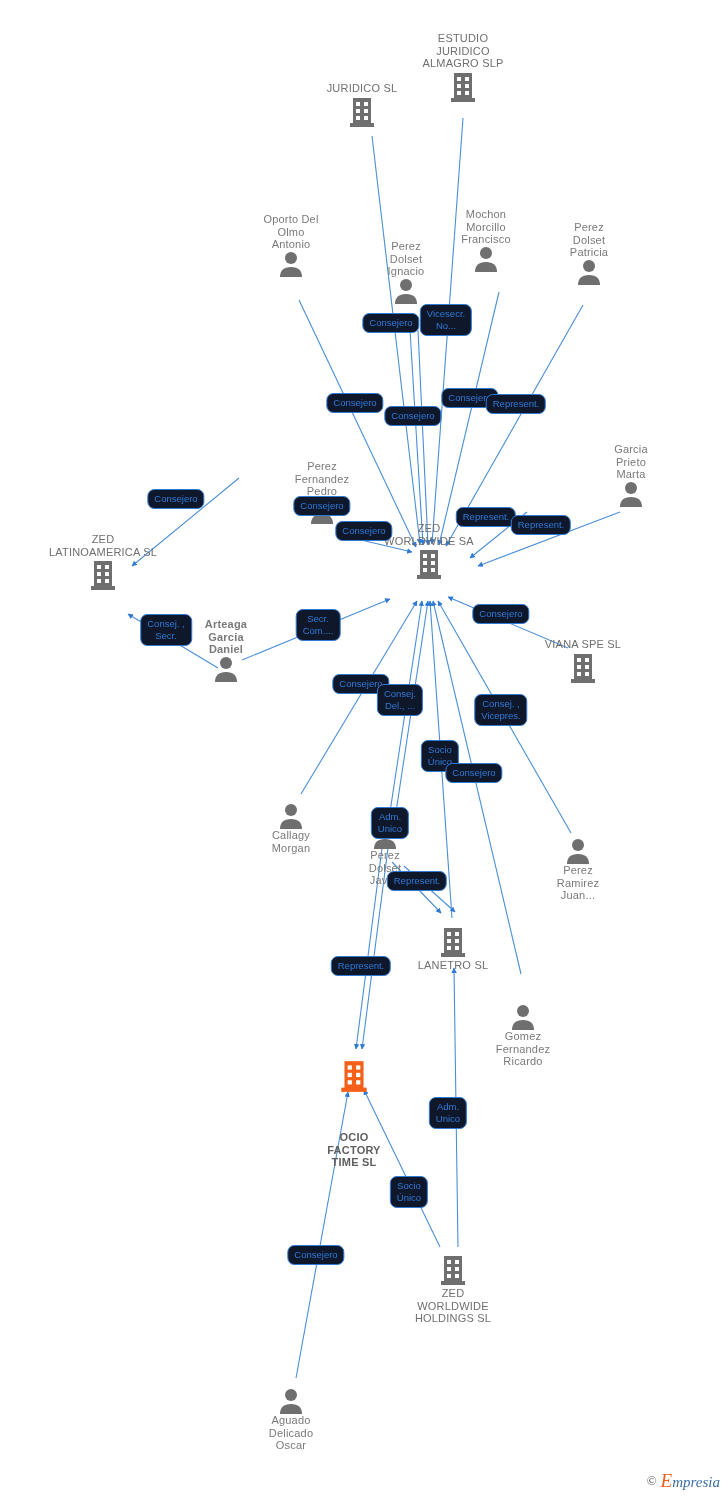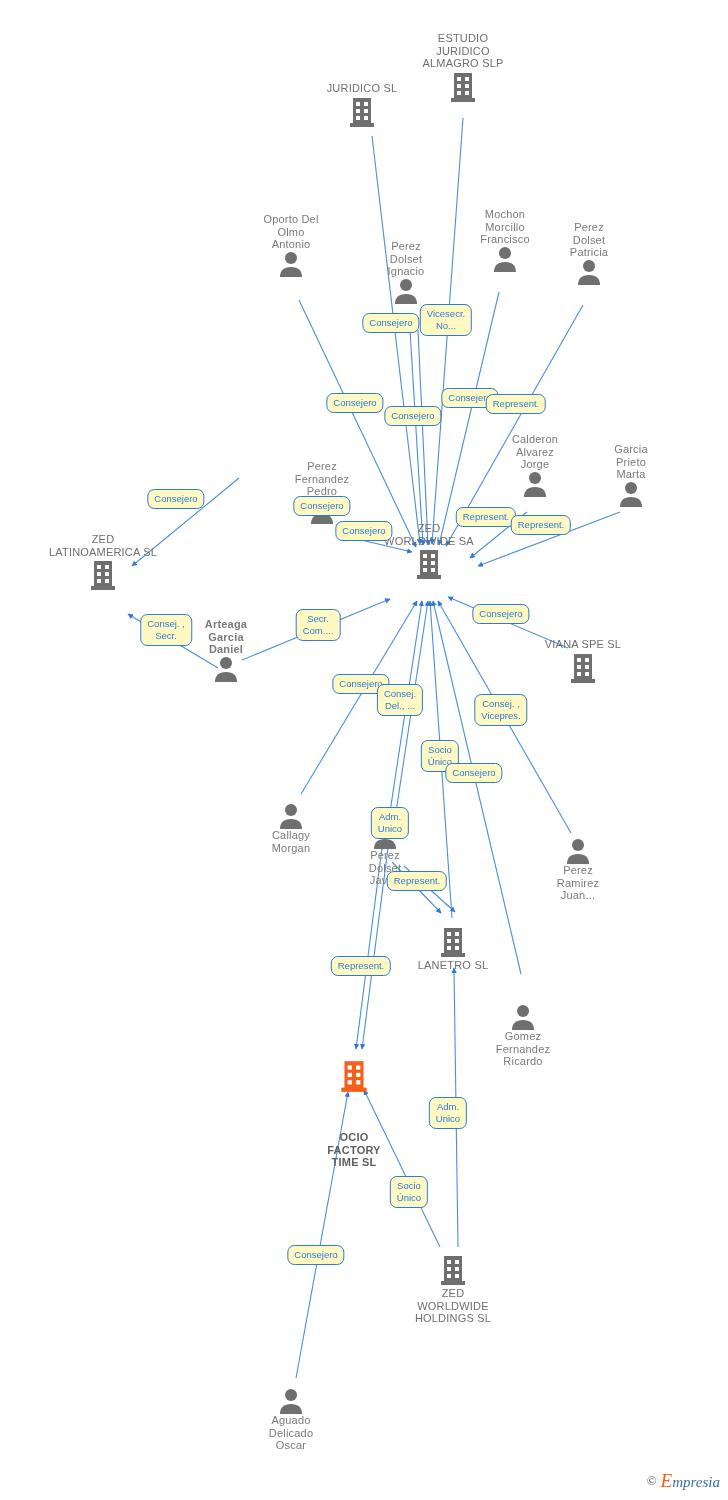--- a/index.html
+++ b/index.html
@@ -9,21 +9,21 @@
   svg#edges{position:absolute;left:0;top:0;width:728px;height:1500px;}
 
   .node{position:absolute;transform:translate(-50%,0);text-align:center;width:110px;}
   .node .glyph{display:block;margin:0 auto;}
   .node .cap{display:block;font-size:11px;line-height:12.5px;color:#7a7a7a;
              letter-spacing:.2px;white-space:pre-line;}
   .node.company .cap{color:#6f6f6f;}
   .node.highlight .cap{color:#5f5f5f;font-weight:bold;margin-top:37px;}
 
   .label{position:absolute;transform:translate(-50%,-50%);
-         border:1.4px solid #2f7ad6;border-radius:7px;background:#fef9c3;
+         border:1.4px solid #2f7ad6;border-radius:7px;background:#0f172a;
          color:#2f7ad6;font-size:9.5px;line-height:12px;text-align:center;
          padding:3px 6px;white-space:pre-line;box-sizing:border-box;}
 
   .wm{position:absolute;right:8px;bottom:8px;display:flex;align-items:center;
       gap:4px;font-size:15px;color:#3b6ea5;font-family:"Liberation Serif",serif;
       font-style:italic;}
   .wm .c{color:#5a5a5a;font-style:normal;font-size:13px;}
   .wm .e{color:#f4601a;font-size:19px;font-style:italic;}
 </style>
 </head>
@@ -138,21 +138,21 @@
   <div class="node person" style="left:406px;top:240px;">
     <span class="cap">Perez
 Dolset
 Ignacio</span>
     <svg class="glyph" width="26" height="26" viewBox="0 0 26 26">
       <circle cx="13" cy="7" r="6" fill="#6f6f6f"></circle>
         <path d="M2 26 q0-10 11-10 q11 0 11 10 z" fill="#6f6f6f"></path>
     </svg>
   </div>
 
-  <div class="node person" style="left:505px;top:208px;">
+  <div class="node person" style="left:486px;top:208px;">
     <span class="cap">Mochon
 Morcillo
 Francisco</span>
     <svg class="glyph" width="26" height="26" viewBox="0 0 26 26">
       <circle cx="13" cy="7" r="6" fill="#6f6f6f"></circle>
         <path d="M2 26 q0-10 11-10 q11 0 11 10 z" fill="#6f6f6f"></path>
     </svg>
   </div>
 
   <div class="node person" style="left:589px;top:221px;">
@@ -169,29 +169,20 @@
   <div class="node person" style="left:322px;top:460px;">
     <span class="cap">Perez
 Fernandez
 Pedro</span>
     <svg class="glyph" width="26" height="26" viewBox="0 0 26 26">
       <circle cx="13" cy="7" r="6" fill="#6f6f6f"></circle>
         <path d="M2 26 q0-10 11-10 q11 0 11 10 z" fill="#6f6f6f"></path>
     </svg>
   </div>
 
-  <div class="node person" style="left:535px;top:433px;">
-    <span class="cap">Calderon
-Alvarez
-Jorge</span>
-    <svg class="glyph" width="26" height="26" viewBox="0 0 26 26">
-      <circle cx="13" cy="7" r="6" fill="#6f6f6f"></circle>
-        <path d="M2 26 q0-10 11-10 q11 0 11 10 z" fill="#6f6f6f"></path>
-    </svg>
-  </div>
 
   <div class="node person" style="left:631px;top:443px;">
     <span class="cap">Garcia
 Prieto
 Marta</span>
     <svg class="glyph" width="26" height="26" viewBox="0 0 26 26">
       <circle cx="13" cy="7" r="6" fill="#6f6f6f"></circle>
         <path d="M2 26 q0-10 11-10 q11 0 11 10 z" fill="#6f6f6f"></path>
     </svg>
   </div>

